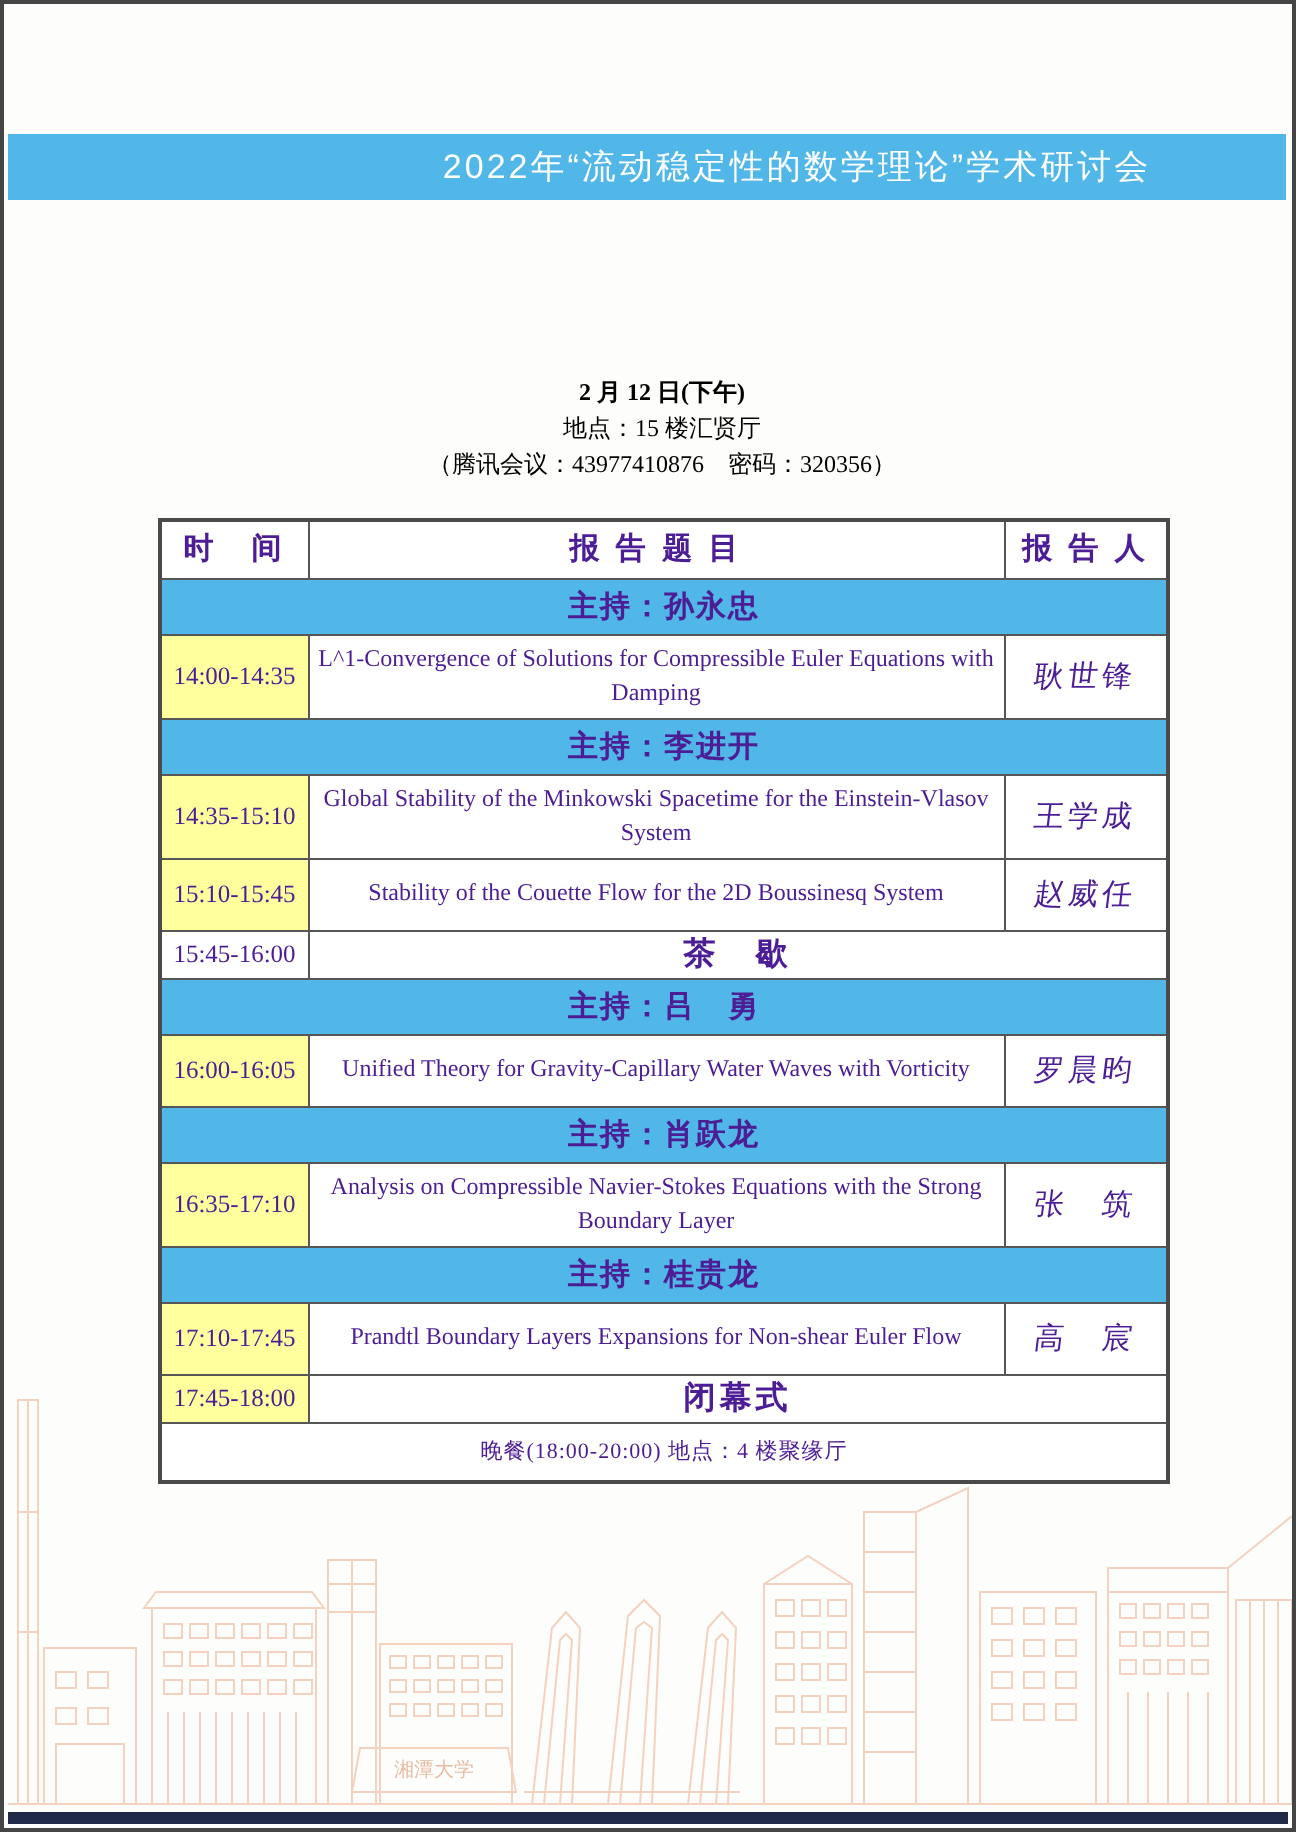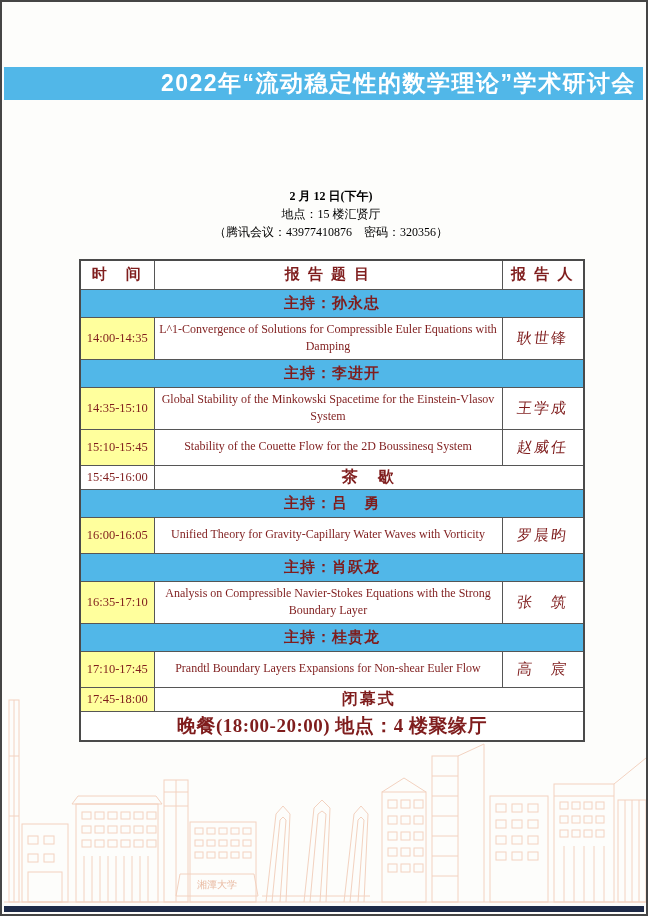--- a/index.html
+++ b/index.html
@@ -14,36 +14,36 @@
   .page{
     position:relative; width:648px; height:916px; box-sizing:border-box;
     background:#fdfdfb; border:2px solid #454545; overflow:hidden;
   }
   .banner{
     position:absolute; top:65px; left:2px; right:3px; height:33px;
     background:var(--accent); z-index:2;
   }
   .banner-title{
     display:block; padding-left:150px; text-align:center;
-    font-family:"Liberation Sans", sans-serif; font-weight:bold;
-    font-size:23px; line-height:33px; color:#ffffff; letter-spacing:1.5px;border-radius:14px;
+    font-family:"Liberation Sans", sans-serif; font-weight:normal;
+    font-size:17px; line-height:33px; color:#ffffff; letter-spacing:1.5px;border-radius:14px;
   }
   .meta{
     position:absolute; top:185px; left:77px; width:504px; z-index:2;
     text-align:center; font-size:12px; line-height:1.5; color:#000;
   }
   .meta .date{font-weight:bold;}
   table.schedule{
     position:absolute; top:257px; left:77px; width:504px; z-index:2;
     border-collapse:collapse; table-layout:fixed; background:#ffffff;
     border:2px solid var(--line);
   }
   table.schedule td, table.schedule th{
     border:1px solid #565656; padding:0 4px; text-align:center;
-    vertical-align:middle; color:#7f1d1d; overflow:hidden;
+    vertical-align:middle; color:#4c1d95; overflow:hidden;
   }
   col.c-time{width:74px;} col.c-title{width:348px;} col.c-speaker{width:82px;}
   tr.hdr{height:29px;}
   tr.hdr th{
     font-family:"Liberation Sans", sans-serif; font-weight:bold;
     font-size:15px; letter-spacing:2px; background:#ffffff;
   }
   tr.chair{height:28px;}
   tr.chair td{
     background:var(--accent);
@@ -55,21 +55,21 @@
   td.time.hl{background:var(--yellow);}
   td.title{font-size:12px; line-height:1.45; padding:2px 6px;}
   td.speaker{font-size:15px;}
   .kai{display:inline-block; transform:skewX(-7deg); letter-spacing:2px;}
   tr.event{height:24px;}
   td.event-name{
     font-family:"Liberation Sans", sans-serif; font-weight:bold;
     font-size:16px; letter-spacing:2px;margin-left:18px;
   }
   tr.dinner{height:30px;}
-  td.dinner-cell{font-weight:bold; font-size:19px; letter-spacing:.5px;}
+  td.dinner-cell{font-weight:normal; font-size:11px; letter-spacing:.5px;}
   .skyline{
     position:absolute; left:2px; bottom:8px; width:644px; height:210px;
     z-index:1;
   }
   .bottom-bar{
     position:absolute; left:2px; right:2px; bottom:2px; height:6px;
     background:var(--navy); z-index:3;
   }
 </style>
 </head>

